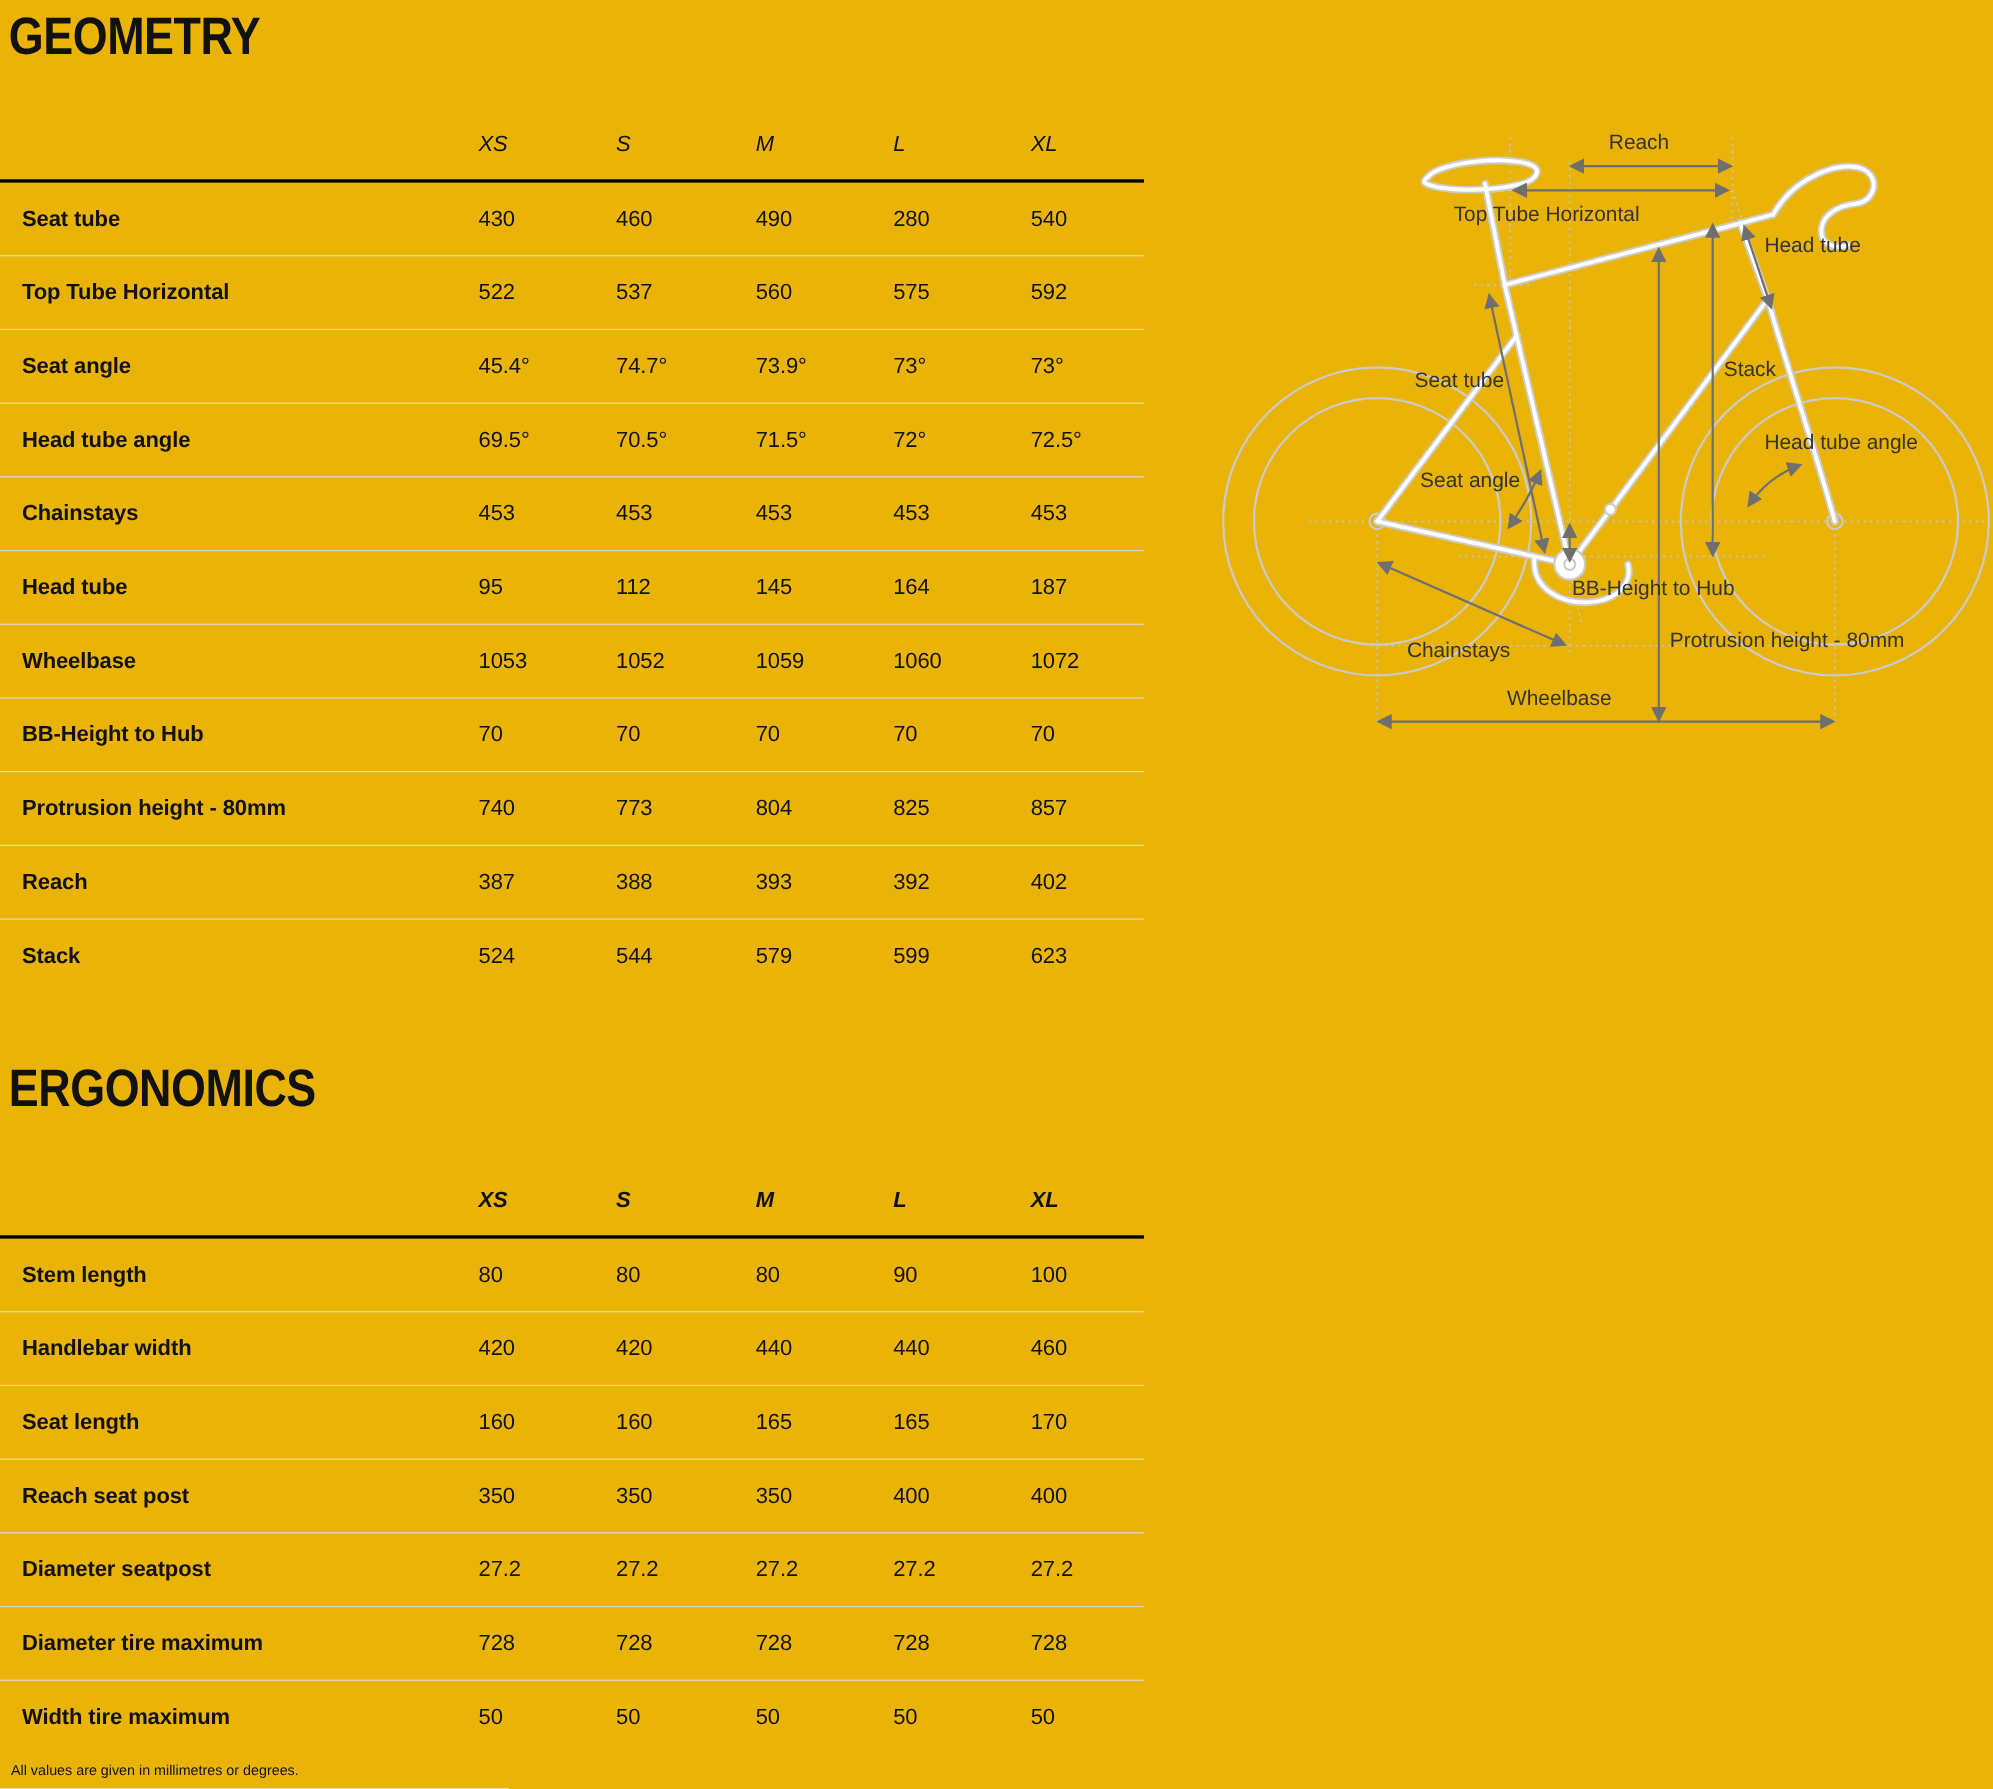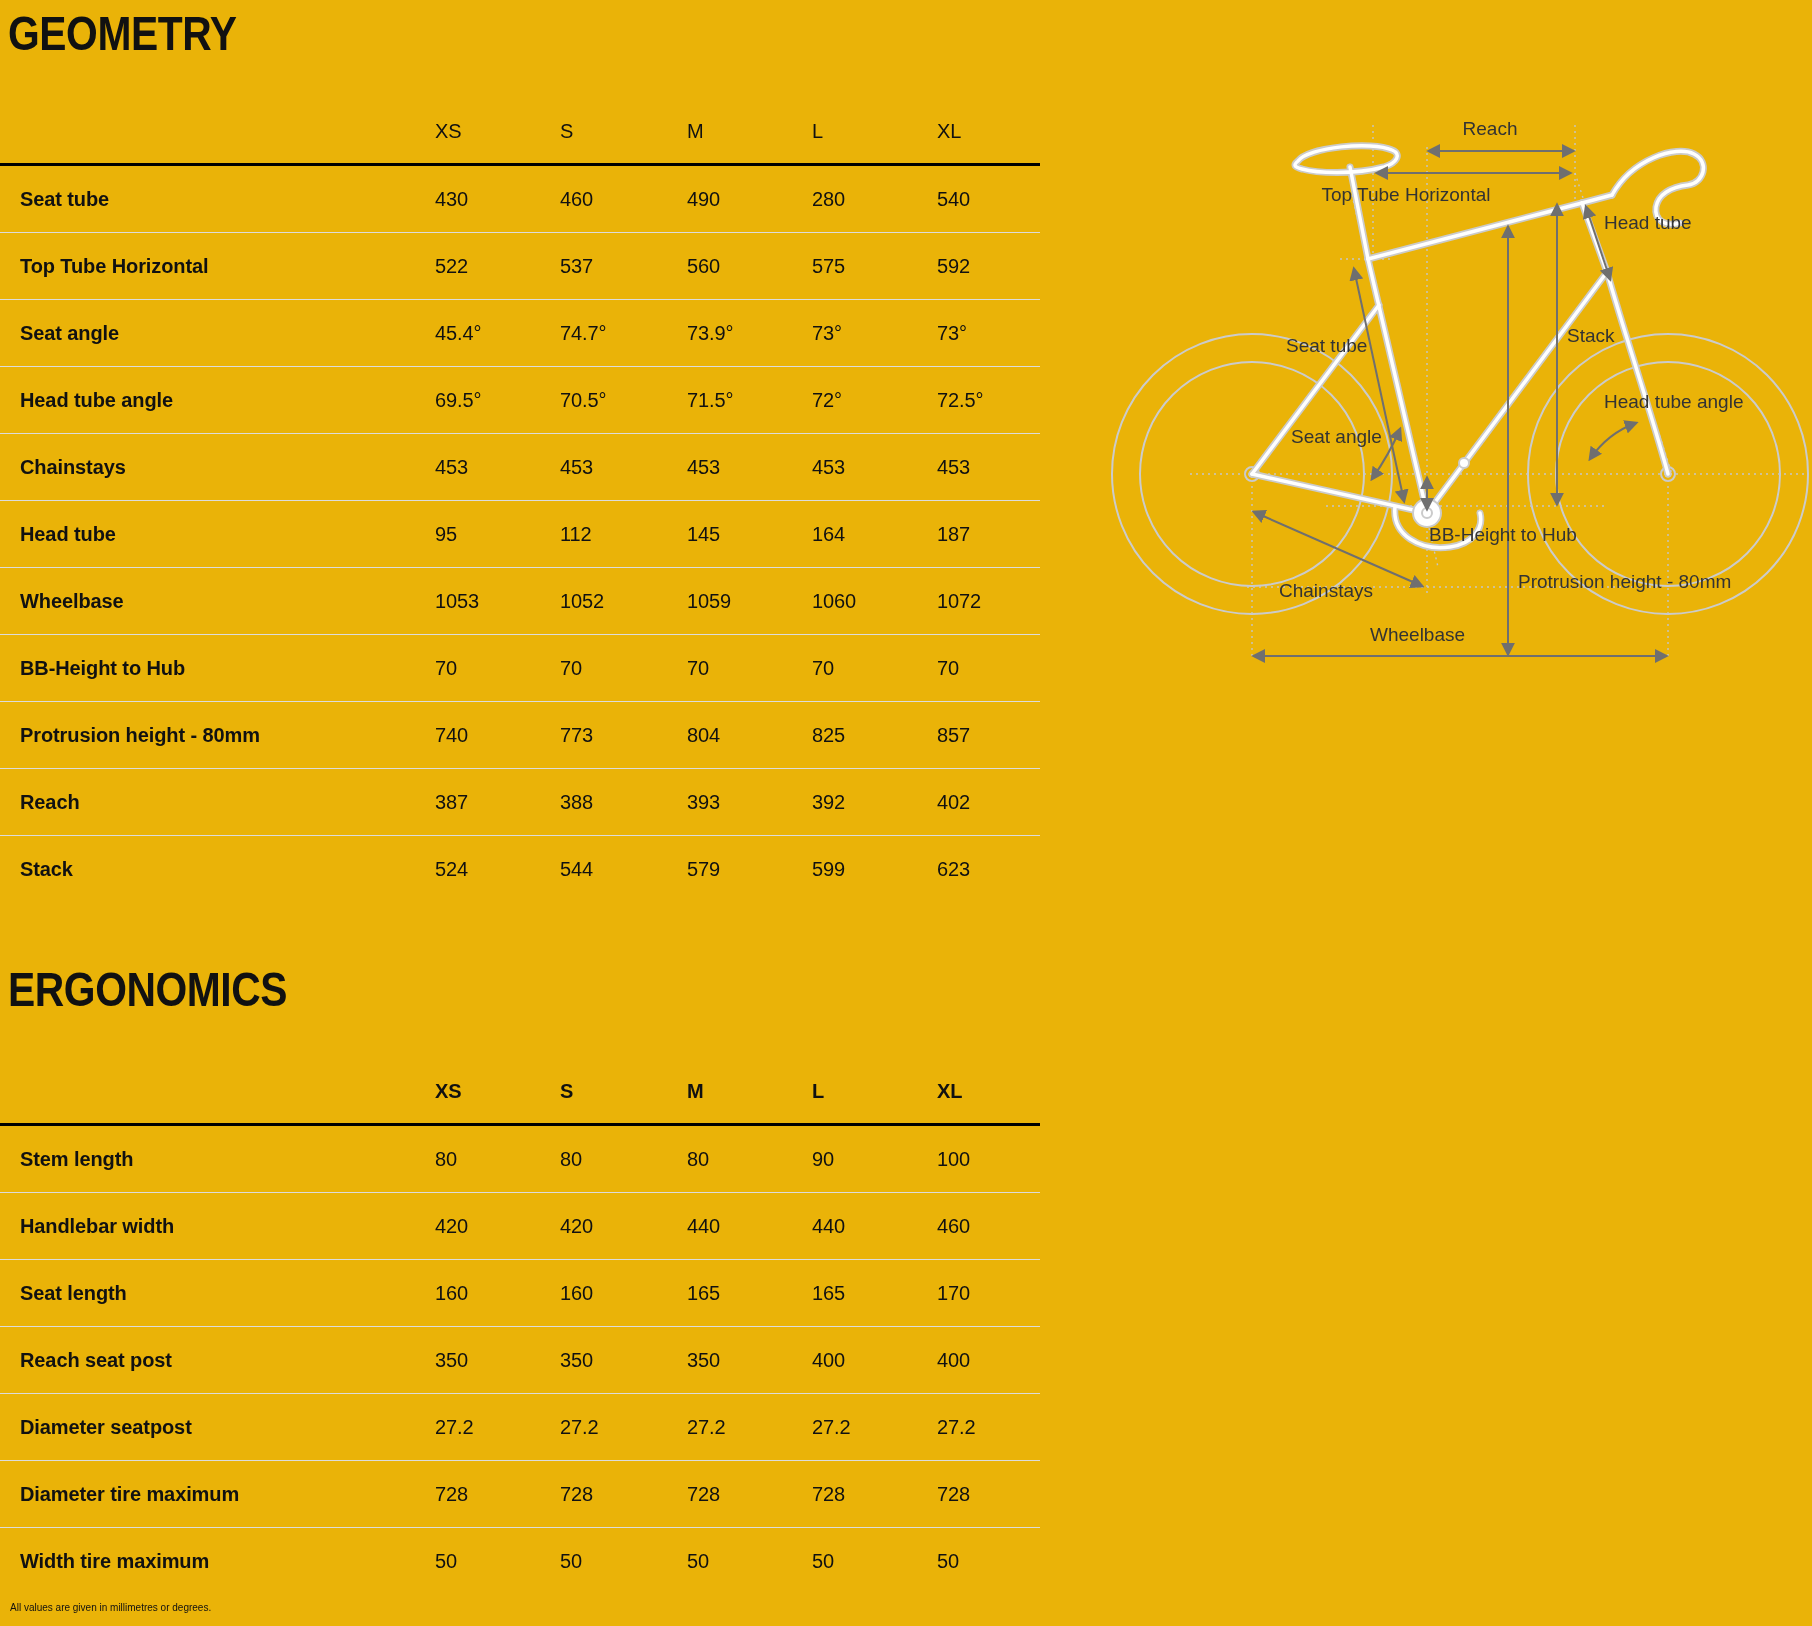--- a/index.html
+++ b/index.html
@@ -13,34 +13,34 @@
   }
   #geometry-title{top:6px;}
   #ergonomics-title{top:962px;}
 
   .spec-table{position:absolute;left:0;width:1040px;font-size:20px;letter-spacing:-0.1px;}
   #geometry-table{top:100px;}
   #ergonomics-table{top:1060px;}
 
   .thead{
     display:grid;grid-template-columns:435px 125px 127px 125px 125px 1fr;
-    align-items:center;height:63px;border-bottom:3px solid #000;
+    align-items:center;height:63px;border-bottom:3px solid #000;font-style:italic;
   }
   .thead .cell{font-weight:400;}
   #ergonomics-table .thead .cell{font-weight:700;}
 
   .trow{
     display:grid;grid-template-columns:435px 125px 127px 125px 125px 1fr;
     align-items:center;height:66px;border-bottom:1px solid #dcdcdc;
   }
   .trow:last-child{border-bottom:none;}
   .rowlabel{font-weight:700;padding-left:20px;}
   .val{font-weight:400;}
 
-  .footnote{position:absolute;left:10px;top:1602px;font-size:10px;color:#111;}
+  .footnote{position:absolute;left:10px;top:1602px;font-size:13px;color:#111;}
 
   #diagram{position:absolute;left:1040px;top:55px;width:772px;height:620px;}
   #diagram text{font-family:"Liberation Sans",sans-serif;font-size:19px;fill:#333;}
 </style>
 </head>
 <body>
 
 <div class="page">
 
   <h1 class="section-title" id="geometry-title">GEOMETRY</h1>

